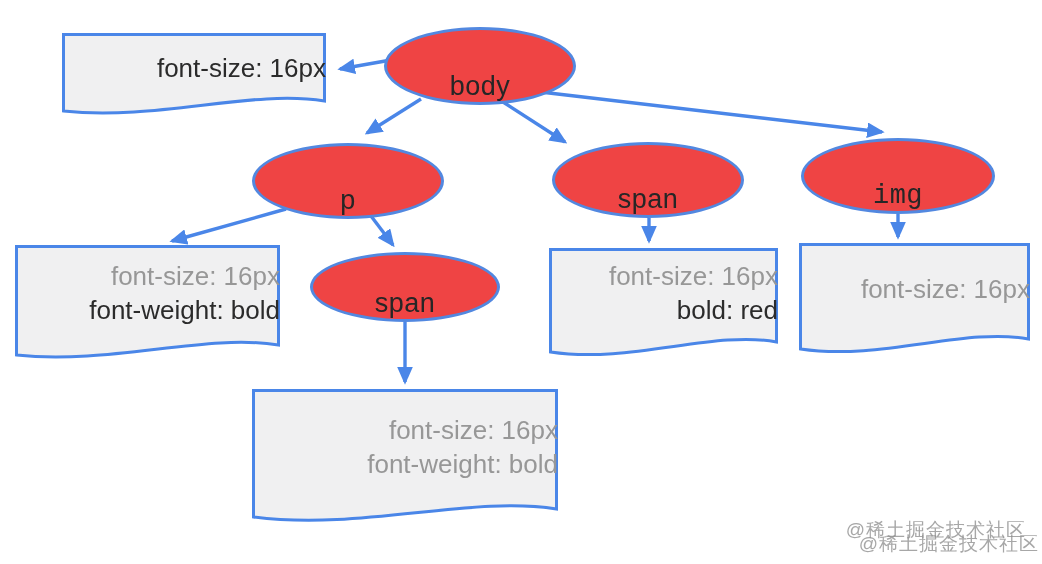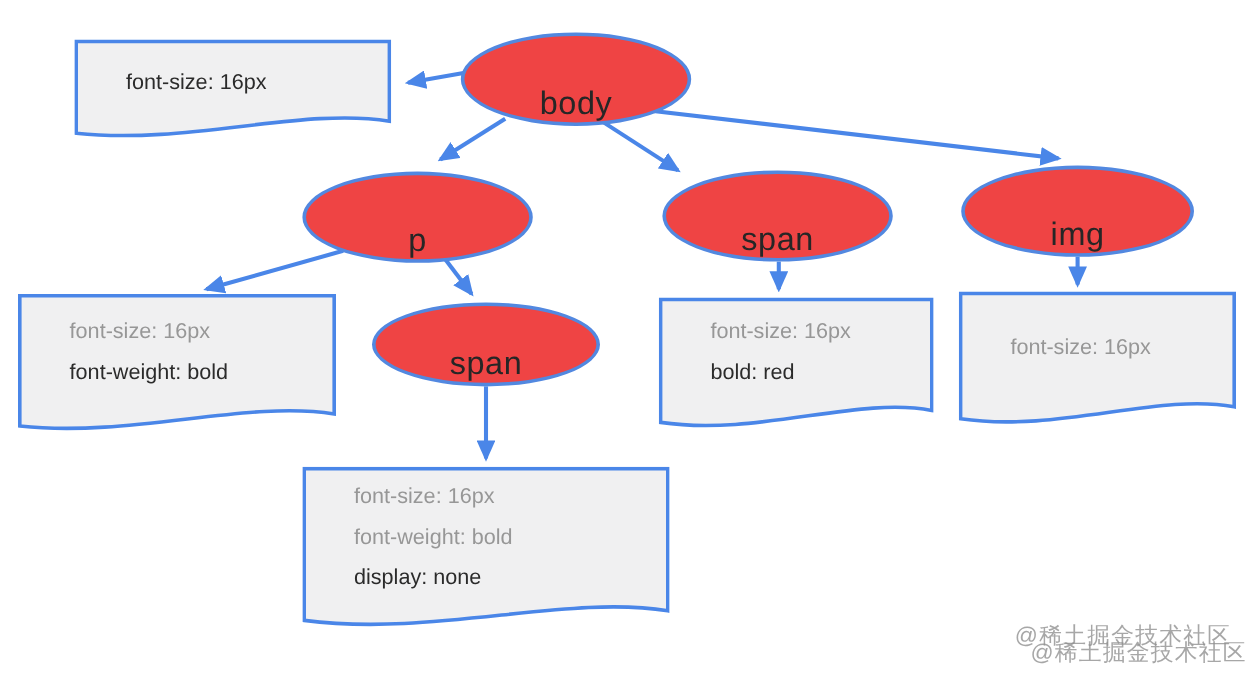--- a/index.html
+++ b/index.html
@@ -24,25 +24,24 @@
     color:#262626;
     font-size:27px;
     letter-spacing:.5px;
   }
 
   
   .stylebox{position:absolute;}
   .stylebox svg{position:absolute;left:0;top:0;display:block;}
   .box-text{
     position:absolute;left:0;right:0;top:0;bottom:22px;
-    display:flex;flex-direction:column;align-items:flex-start;justify-content:center;
-    font-size:18px;line-height:34px;
+    display:flex;flex-direction:column;align-items:flex-end;justify-content:center;
+    font-size:26px;line-height:34px;
     color:#2b2b2b;
     z-index:2;
-    padding-left:43px;
   }
   .box-text .muted{color:#979797;}
 
   
   .watermark{
     position:absolute;
     color:rgba(145,145,145,.8);
     font-size:19px;
     letter-spacing:1px;
     white-space:nowrap;
@@ -80,21 +79,21 @@
   </div>
 
   <div class="node" style="left:252px;top:143px;width:192px;height:76px;">
     <span>p</span>
   </div>
 
   <div class="node" style="left:552px;top:142px;width:192px;height:76px;">
     <span>span</span>
   </div>
 
-  <div class="node" style="left:801px;top:138px;width:194px;height:76px;">
+  <div class="node" style="left:801px;top:138px;width:194px;height:76px;font-family:Liberation Mono, monospace;">
     <span>img</span>
   </div>
 
   <div class="node" style="left:310px;top:252px;width:190px;height:70px;">
     <span>span</span>
   </div>
 
   <div class="stylebox" style="left:62px;top:33px;width:264px;height:86px;">
     <svg width="264" height="86" viewBox="0 0 264 86">
       <path d="M1.5,1.5 H262.5 V68 C190,56 95,88 1.5,78 Z" fill="#f0f0f1" stroke="#4a86e8" stroke-width="3"></path>
@@ -114,21 +113,20 @@
     </div>
   </div>
 
   <div class="stylebox" style="left:252px;top:389px;width:306px;height:138px;">
     <svg width="306" height="138" viewBox="0 0 306 138">
       <path d="M1.5,1.5 H304.5 V120 C220,106 110,142 1.5,128 Z" fill="#f0f0f1" stroke="#4a86e8" stroke-width="3"></path>
     </svg>
     <div class="box-text">
       <span class="muted">font-size: 16px</span>
       <span class="muted">font-weight: bold</span>
-      <span>display: none</span>
     </div>
   </div>
 
   <div class="stylebox" style="left:549px;top:248px;width:229px;height:112px;">
     <svg width="229" height="112" viewBox="0 0 229 112">
       <path d="M1.5,1.5 H227.5 V94 C165,82 82,116 1.5,104 Z" fill="#f0f0f1" stroke="#4a86e8" stroke-width="3"></path>
     </svg>
     <div class="box-text">
       <span class="muted">font-size: 16px</span>
       <span>bold: red</span>

